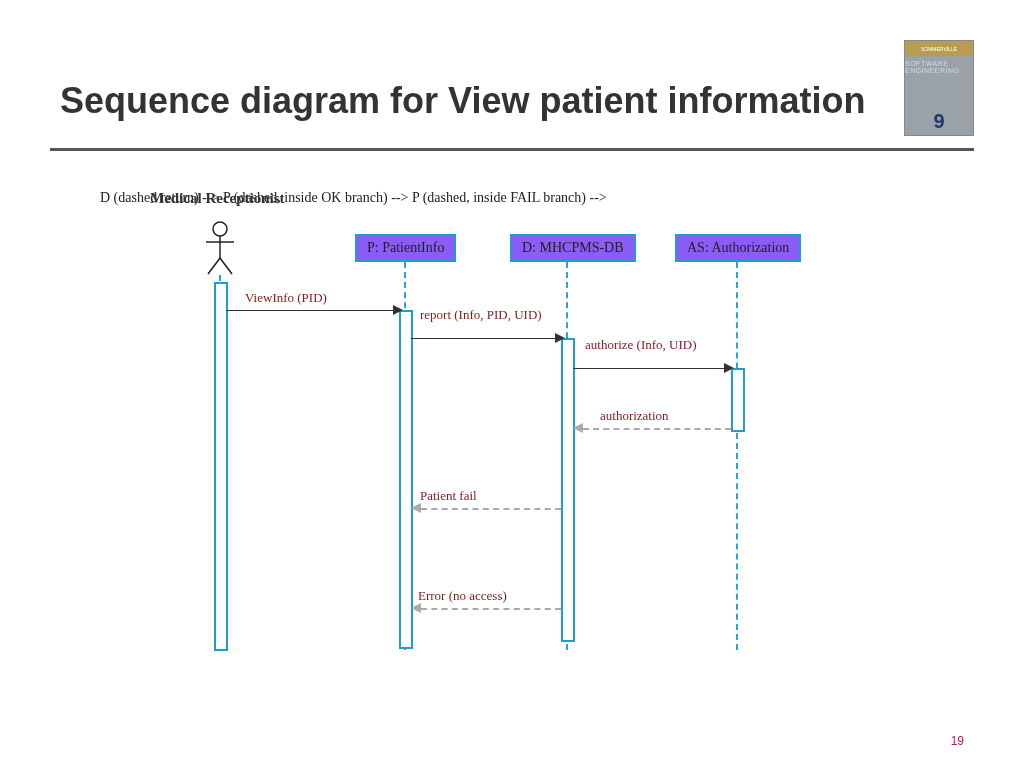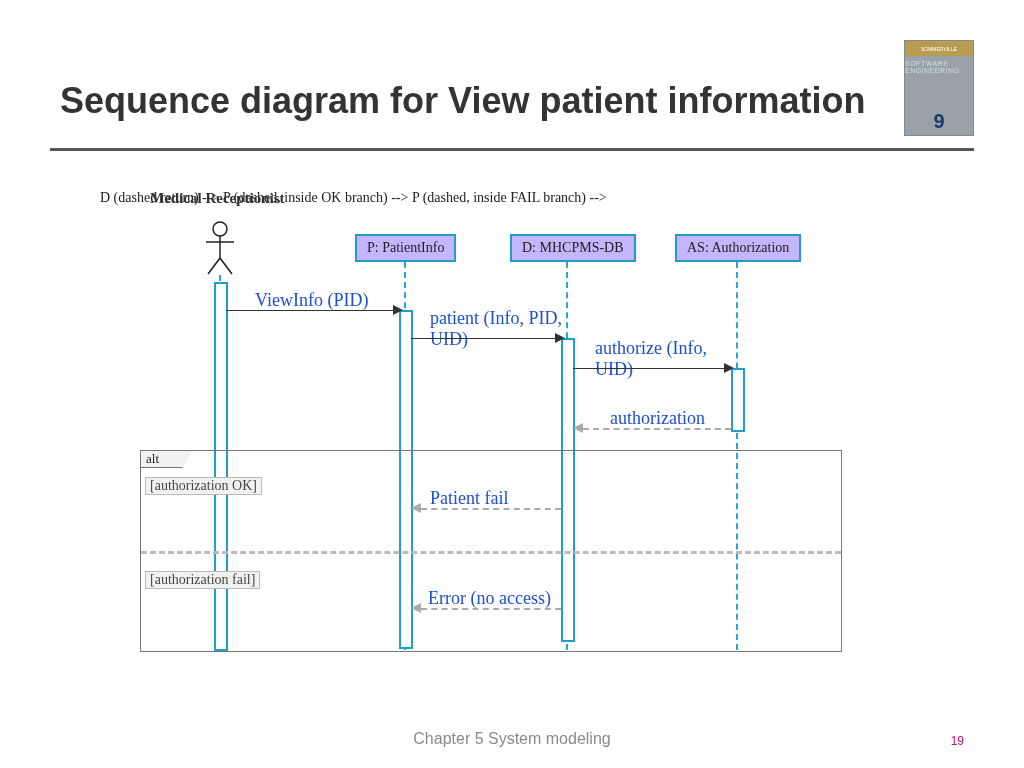--- a/index.html
+++ b/index.html
@@ -59,21 +59,21 @@
     font-size: 14px;
   }
   .lifeline {
     position: absolute;
     border-left: 2px dashed #2aa6d4;
     top: 80px; bottom: 20px;
   }
   .headbox {
     position: absolute;
     border: 2px solid #1e9ecf;
-    background: #c4b5fd;
+    background: #8b5cf6;
     padding: 4px 10px;
     top: 44px;
     font-size: 14px;
     white-space: nowrap;
   }
   .actor-label {
     position: absolute;
     left: 50px; top: 0;
     font-size: 15px; font-weight: bold; color:#333;
   }
@@ -84,25 +84,24 @@
   }
   .activation {
     position: absolute;
     background: #fff;
     border: 2px solid #1e9ecf;
     width: 10px;
     margin-left: -6px;
   }
   .msg-label {
     position: absolute;
-    font-size: 18px;
-    color: #1d4ed8;
+    font-size: 13px;
+    color: #7f1d1d;
     background: transparent;
     white-space: nowrap;
-    margin-left: 10px;
   }
   .arrow-solid, .arrow-dashed {
     position: absolute;
     height: 0;
   }
   .arrow-solid { border-top: 1.5px solid #333; }
   .arrow-dashed { border-top: 2px dashed #aaa; }
   .arrowhead-r, .arrowhead-l {
     position: absolute; width:0; height:0;
     border-top: 5px solid transparent;
@@ -184,49 +183,42 @@
     <div class="activation" style="left:305px; top:120px; height:335px"></div>
     <div class="activation" style="left:467px; top:148px; height:300px"></div>
     <div class="activation" style="left:637px; top:178px; height:60px"></div>
 
     
     <div class="msg-label" style="left:145px; top:100px">ViewInfo (PID)</div>
     <div class="arrow-solid" style="left:126px; top:120px; width:168px"></div>
     <div class="arrowhead-r" style="left:293px; top:115px"></div>
 
     
-    <div class="msg-label" style="left:320px; top:118px; width:140px; white-space:normal; line-height:1.15">patient (Info, PID, UID)</div>
+    <div class="msg-label" style="left:320px; top:118px; width:140px; white-space:normal; line-height:1.15">report (Info, PID, UID)</div>
     <div class="arrow-solid" style="left:311px; top:148px; width:145px"></div>
     <div class="arrowhead-r" style="left:455px; top:143px"></div>
 
     
     <div class="msg-label" style="left:485px; top:148px; width:140px; white-space:normal; line-height:1.15">authorize (Info, UID)</div>
     <div class="arrow-solid" style="left:473px; top:178px; width:152px"></div>
     <div class="arrowhead-r" style="left:624px; top:173px"></div>
 
      D (dashed return) --&gt;
     <div class="msg-label" style="left:500px; top:218px">authorization</div>
     <div class="arrow-dashed" style="left:483px; top:238px; width:148px"></div>
     <div class="arrowhead-l dash" style="left:473px; top:233px"></div>
 
     
-    <div class="frag" style="left:40px; top:260px; width:700px; height:200px">
-      <div class="frag-tag">alt</div>
-      <div class="guard" style="left:4px; top:26px">[authorization OK]</div>
-      <div class="frag-sep" style="top:100px"></div>
-      <div class="guard" style="left:4px; top:120px">[authorization fail]</div>
-    </div>
 
      P (dashed, inside OK branch) --&gt;
     <div class="msg-label" style="left:320px; top:298px">Patient fail</div>
     <div class="arrow-dashed" style="left:321px; top:318px; width:140px"></div>
     <div class="arrowhead-l dash" style="left:311px; top:313px"></div>
 
      P (dashed, inside FAIL branch) --&gt;
     <div class="msg-label" style="left:318px; top:398px">Error (no access)</div>
     <div class="arrow-dashed" style="left:321px; top:418px; width:140px"></div>
     <div class="arrowhead-l dash" style="left:311px; top:413px"></div>
 
   </div>
 
-  <div class="footer-chapter">Chapter 5 System modeling</div>
   <div class="page-number">19</div>
 </div>
 
 </body></html>

